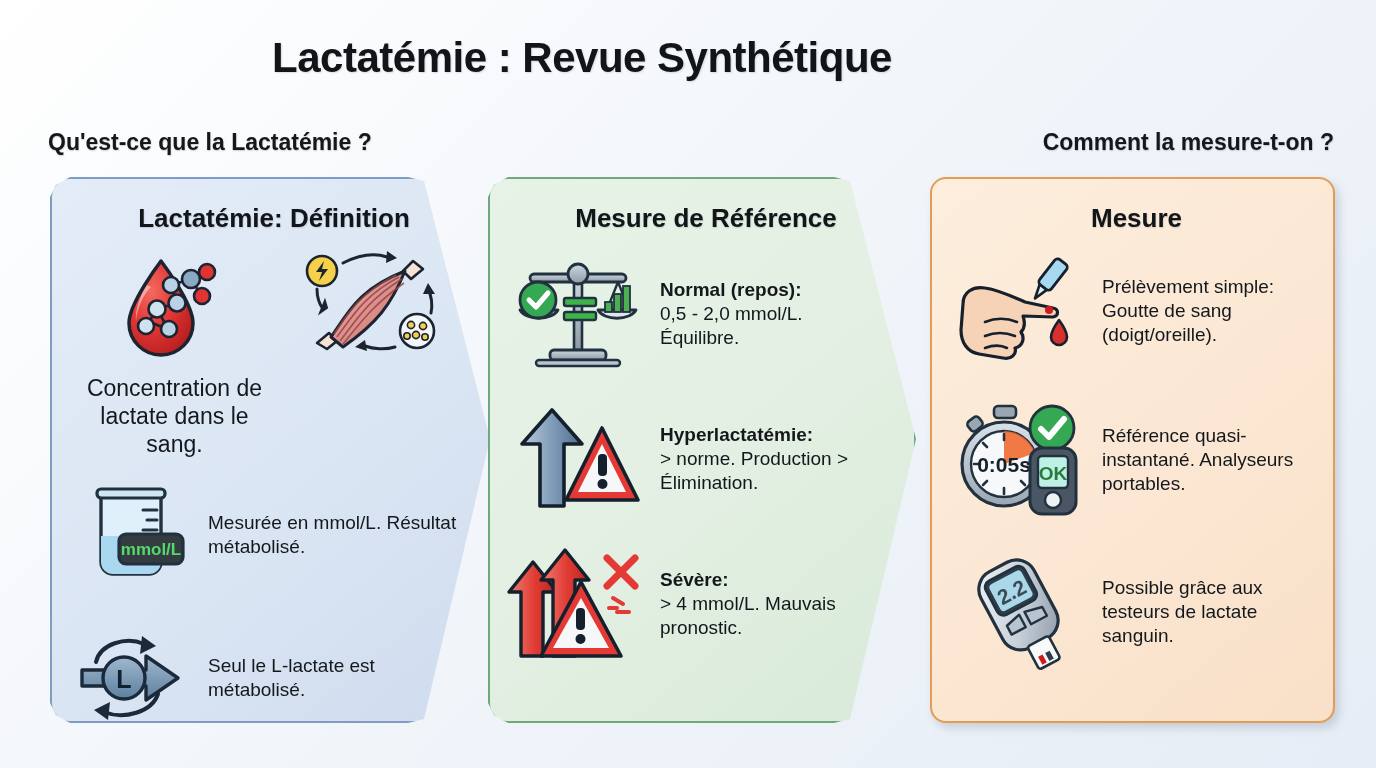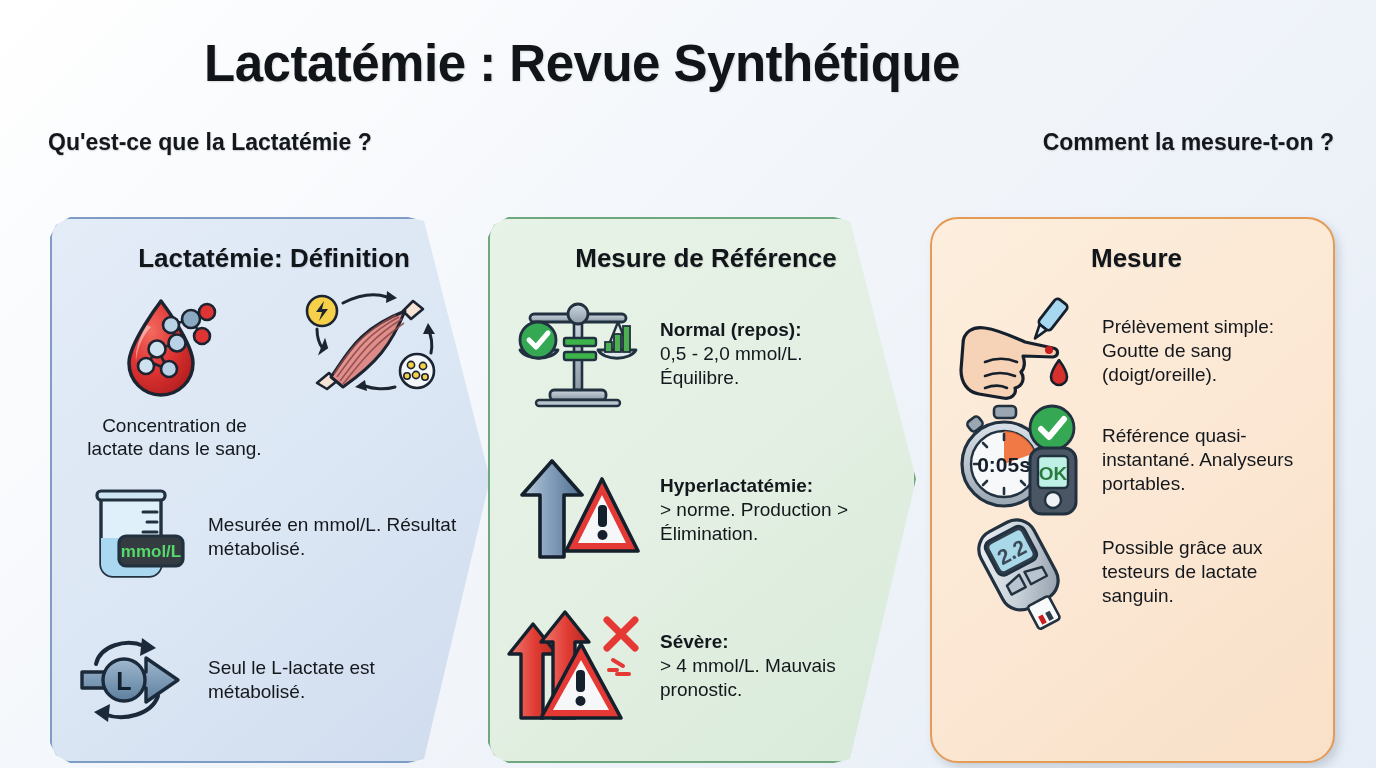--- a/index.html
+++ b/index.html
@@ -15,21 +15,21 @@
     position: relative;
   }
 
   
   .main-title {
     position: absolute;
     top: 34px;
     left: 0;
     width: 1164px;
     text-align: center;
-    font-size: 51px;
+    font-size: 42px;
     font-weight: bold;
     color: #111418;
     letter-spacing: -0.5px;
     text-shadow: 1px 1px 2px rgba(0,0,0,0.13);
   }
 
   
   .section-heading {
     position: absolute;
     top: 129px;
@@ -43,21 +43,20 @@
   #heading-right { right: 42px; }
 
   
   .panel {
     position: absolute;
     top: 177px;
     height: 546px;
     box-sizing: border-box;
     padding: 18px 14px 10px 22px;
     filter: drop-shadow(4px 5px 5px rgba(40,55,80,0.18));
-    margin-top: 40px;
   }
   .panel-title {
     text-align: center;
     font-size: 26px;
     font-weight: bold;
     color: #12161b;
     margin: 6px 0 2px 0;
     text-shadow: 0.5px 0.5px 1.5px rgba(0,0,0,0.15);
   }
 
@@ -87,40 +86,40 @@
       100% 48%,
       calc(100% - 66px) calc(100% - 4px), calc(100% - 82px) 100%,
       20px 100%, 6px calc(100% - 8px), 0 calc(100% - 20px)
     );
   }
   #panel-measure {
     left: 930px;
     width: 405px;
     background: linear-gradient(140deg, #fdeedd 0%, #fbe7d3 55%, #f9e0c8 100%);
     border: 2px solid #e49b55;
-    border-radius: 28px;
+    border-radius: 16px;
   }
 
   
   .def-columns {
     display: flex;
     justify-content: space-between;
     align-items: flex-start;
     padding: 12px 4px 0 4px;
     gap: 6px;
   }
   .def-col { width: 196px; text-align: center; }
   .def-col .icon-wrap {
     height: 118px;
     display: flex;
     align-items: center;
     justify-content: center;
   }
   .def-col .def-text {
-    font-size: 19px;
+    font-size: 23px;
     line-height: 1.22;
     color: #14181d;
     margin-top: 8px;
   }
 
   
   .row {
     display: flex;
     align-items: center;
     gap: 16px;
@@ -138,24 +137,24 @@
     color: #14181d;
   }
   .row .row-text .lbl {
     font-weight: bold;
     display: block;
   }
 
   #def-rows { margin-top: 26px; display: flex; flex-direction: column; gap: 42px; }
   #def-rows .row .icon-wrap { width: 118px; }
 
-  #values-rows { margin-top: 22px; display: flex; flex-direction: column; gap: 43px; padding-right: 52px;}
+  #values-rows { margin-top: 22px; display: flex; flex-direction: column; gap: 32px; padding-right: 52px;}
   #values-rows .row .icon-wrap { width: 132px; }
 
-  #measure-rows { margin-top: 24px; display: flex; flex-direction: column; }
+  #measure-rows { margin-top: 24px; display: flex; flex-direction: column; gap: 40px; }
   #measure-rows .row .icon-wrap { width: 132px; }
 
   svg { display: block; overflow: visible; }
 </style>
 </head>
 <body>
 
 <div class="main-title">Lactatémie : Revue Synthétique</div>
 
 <div class="section-heading" id="heading-left">Qu'est-ce que la Lactatémie ?</div>

